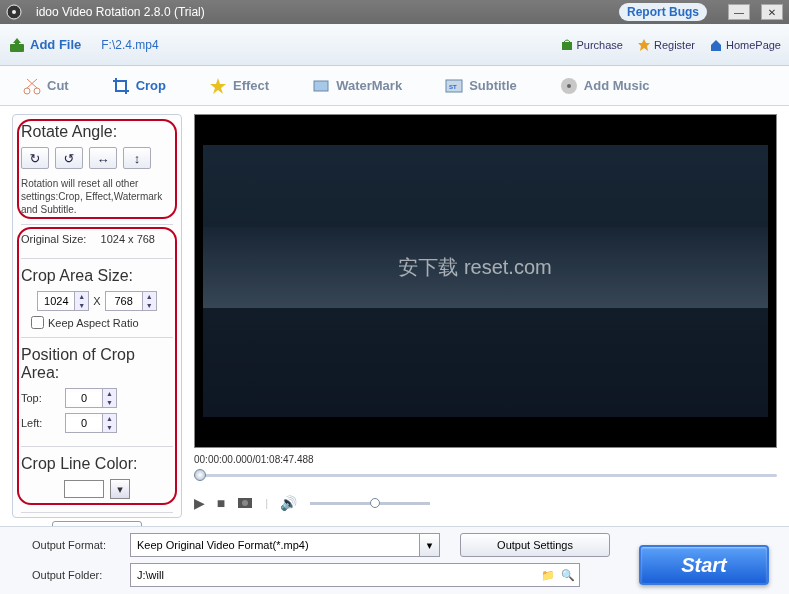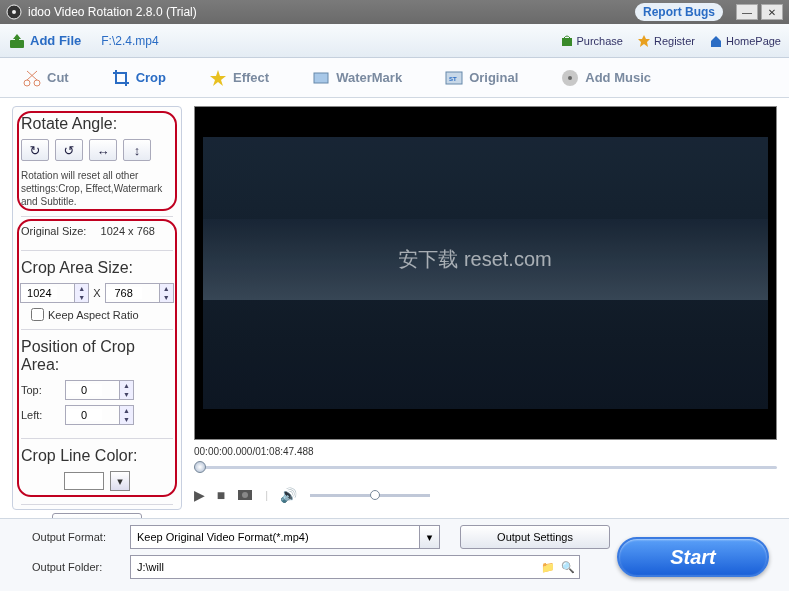--- a/index.html
+++ b/index.html
@@ -1,42 +1,42 @@
 <!DOCTYPE html>
 <html><head>
 <meta charset="utf-8">
 <style>
 * { box-sizing: border-box; margin: 0; padding: 0; font-family: Tahoma, Arial, sans-serif; }
 body { width: 789px; height: 594px; background: #fff; font-size: 11px; overflow: hidden; }
-.titlebar { height: 24px; background: linear-gradient(#7a7a7a,#6a6a6a); display: flex; align-items: center; padding: 0 6px; color: #fff; font-size: 12px; }
+.titlebar { height: 24px; background: linear-gradient(#7a7a7a,#6a6a6a); display: flex; align-items: center; padding: 0 6px; color: #fff; font-size: 12px; gap: 8px; }
 .titlebar .app-icon { width: 16px; height: 16px; margin-right: 6px; }
 .titlebar .title { flex: 1; }
 .titlebar .report { color: #2a6cc4; font-weight: bold; margin-right: 10px; background: #e8f0f8; padding: 2px 8px; border-radius: 9px; cursor: pointer; }
 .titlebar .winbtn { width: 22px; height: 16px; background: #e8e8e8; margin-left: 3px; display: flex; align-items: center; justify-content: center; border: 1px solid #aaa; cursor: pointer; font-size: 10px; color: #333; }
-.toolbar1 { height: 34px; background: linear-gradient(#f8fbfd,#e4ecf4); border-bottom: 1px solid #c5d0dd; display: flex; align-items: center; padding: 0 8px; }
+.toolbar1 { height: 42px; background: linear-gradient(#f8fbfd,#e4ecf4); border-bottom: 1px solid #c5d0dd; display: flex; align-items: center; padding: 0 8px; }
 .addfile { display: flex; align-items: center; color: #2a6cc4; font-weight: bold; font-size: 13px; cursor: pointer; }
 .addfile .icon { width: 18px; height: 18px; margin-right: 4px; }
 .filepath { margin-left: 20px; color: #2a6cc4; font-size: 12px; }
 .toolbar1 .spacer { flex: 1; }
 .tblink { display: flex; align-items: center; margin-left: 14px; color: #336; font-size: 11px; cursor: pointer; }
 .tblink .ic { width: 14px; height: 14px; margin-right: 3px; }
 .toolbar2 { height: 40px; background: #fbfcfe; border-bottom: 1px solid #d0d8e2; display: flex; align-items: center; padding: 0 12px; gap: 22px; }
 .tab { display: flex; align-items: center; color: #7a8aa0; font-size: 13px; font-weight: bold; cursor: pointer; padding: 6px 10px; }
 .tab .ic { width: 20px; height: 20px; margin-right: 5px; }
 .tab.active { color: #2a6cc4; }
 .main { display: flex; height: 420px; padding: 8px 12px; gap: 12px; }
 .side { width: 170px; border: 1px solid #c8d0e0; border-radius: 4px; padding: 8px; background: #fdfdfd; font-size: 11px; color: #333; position: relative; }
 .side .sec { border-bottom: 1px solid #d8d8e0; padding-bottom: 8px; margin-bottom: 8px; }
 .side .sec:last-child { border-bottom: none; }
 .side h4 { font-size: 16px; font-weight: normal; margin-bottom: 6px; }
 .rotbtns { display: flex; gap: 6px; margin-bottom: 8px; }
 .rotbtn { width: 28px; height: 22px; border: 1px solid #aab; background: linear-gradient(#fff,#e8ecf4); display: flex; align-items: center; justify-content: center; cursor: pointer; border-radius: 2px; font-size: 13px; color: #224; }
 .note { font-size: 10px; color: #444; line-height: 1.3; }
 .row { display: flex; align-items: center; gap: 4px; margin-bottom: 5px; }
-.spinner { display: flex; align-items: center; border: 1px solid #aab; height: 20px; gap: 17px; }
+.spinner { display: flex; align-items: center; border: 1px solid #aab; height: 20px; }
 .spinner input { width: 36px; border: none; text-align: center; font-size: 11px; outline: none; }
 .spinner .arrows { width: 14px; height: 18px; display: flex; flex-direction: column; }
 .spinner .arrows span { flex: 1; display: flex; align-items: center; justify-content: center; font-size: 7px; color: #446; cursor: pointer; background: #eef; border-left: 1px solid #aab; }
 .chk { display: flex; align-items: center; gap: 4px; margin-left: 10px; }
 .colorbox { width: 40px; height: 18px; border: 1px solid #888; background: #fff; display: inline-block; }
 .dropbtn { width: 20px; height: 20px; border: 1px solid #888; display: inline-flex; align-items: center; justify-content: center; margin-left: 2px; cursor: pointer; background: linear-gradient(#fff,#dde); }
 .defbtn { width: 90px; height: 24px; margin: 6px auto 0; display: block; border: 1px solid #99a; background: linear-gradient(#fff,#e4e8f0); border-radius: 3px; cursor: pointer; font-size: 11px; }
 .preview { flex: 1; display: flex; flex-direction: column; position: relative; }
 .video { flex: 1; background: #000; border: 1px solid #888; position: relative; overflow: hidden; }
 .video .frame { position: absolute; top: 30px; bottom: 30px; left: 8px; right: 8px; background: linear-gradient(180deg,#1a2838,#0e1824); opacity: .95; }
@@ -59,21 +59,21 @@
 .co2 { top:198px; left:184px; }
 .bottom { padding: 6px 32px; border-top: 1px solid #d0d8e2; background: #f6f8fb; }
 .brow { display:flex; align-items:center; gap:8px; margin-bottom:6px; }
 .brow label { width:90px; font-size:11px; color:#333; }
 .combo { flex:0 0 310px; height:24px; border:1px solid #99a; background:#fff; display:flex; align-items:center; padding:0 6px; font-size:11px; position:relative; }
 .combo .dd { position:absolute; right:0; top:0; bottom:0; width:20px; border-left:1px solid #99a; display:flex; align-items:center; justify-content:center; cursor:pointer; background:linear-gradient(#fff,#e4e8f0); }
 .outbtn { width:150px; height:24px; border:1px solid #99a; background:linear-gradient(#fff,#e4e8f0); border-radius:3px; font-size:11px; cursor:pointer; }
 .folder { flex:0 0 450px; height:24px; border:1px solid #99a; background:#fff; padding:0 6px; display:flex; align-items:center; font-size:11px; position:relative; }
 .folder .fic { position:absolute; right:24px; cursor:pointer; color:#2a6cc4; }
 .folder .fic2 { position:absolute; right:4px; cursor:pointer; color:#2a6cc4; }
-.startbtn { position:absolute; right:20px; bottom:14px; width:152px; height:40px; border:none; border-radius:20px; background:linear-gradient(180deg,#5aa0f8,#1a60d8); color:#fff; font-size:20px; font-weight:bold; font-style:italic; cursor:pointer; box-shadow:0 2px 4px rgba(0,0,0,.3), inset 0 1px 2px rgba(255,255,255,.5); border:2px solid #3a7ae0;margin-left:10px; }
+.startbtn { position:absolute; right:20px; bottom:14px; width:130px; height:40px; border:none; border-radius:4px; background:linear-gradient(180deg,#5aa0f8,#1a60d8); color:#fff; font-size:20px; font-weight:bold; font-style:italic; cursor:pointer; box-shadow:0 2px 4px rgba(0,0,0,.3), inset 0 1px 2px rgba(255,255,255,.5); border:2px solid #3a7ae0;margin-left:10px; }
 </style>
 </head>
 <body>
 
 <div class="titlebar">
   <svg class="app-icon" viewBox="0 0 16 16">
       <circle cx="8" cy="8" r="7" fill="#333" stroke="#eee"></circle>
       <circle cx="8" cy="8" r="2" fill="#eee"></circle>
     </svg>
   <span class="title">idoo Video Rotation 2.8.0 (Trial)</span>
@@ -138,21 +138,21 @@
       <svg class="ic" viewBox="0 0 20 20">
         <rect x="3" y="5" width="14" height="10" fill="#a8c8e8" stroke="#68a"></rect>
       </svg>
       <span>WaterMark</span>
     </div>
   <div class="tab">
       <svg class="ic" viewBox="0 0 20 20">
         <rect x="2" y="4" width="16" height="12" fill="#c8d8e8" stroke="#68a"></rect>
         <text x="5" y="13" font-size="6" fill="#2a6cc4">ST</text>
       </svg>
-      <span>Original</span>
+      <span>Subtitle</span>
     </div>
   <div class="tab">
       <svg class="ic" viewBox="0 0 20 20">
         <circle cx="10" cy="10" r="8" fill="#c8c8c8"></circle>
         <circle cx="10" cy="10" r="2" fill="#666"></circle>
       </svg>
       <span>Add Music</span>
     </div>
 </div>
 

